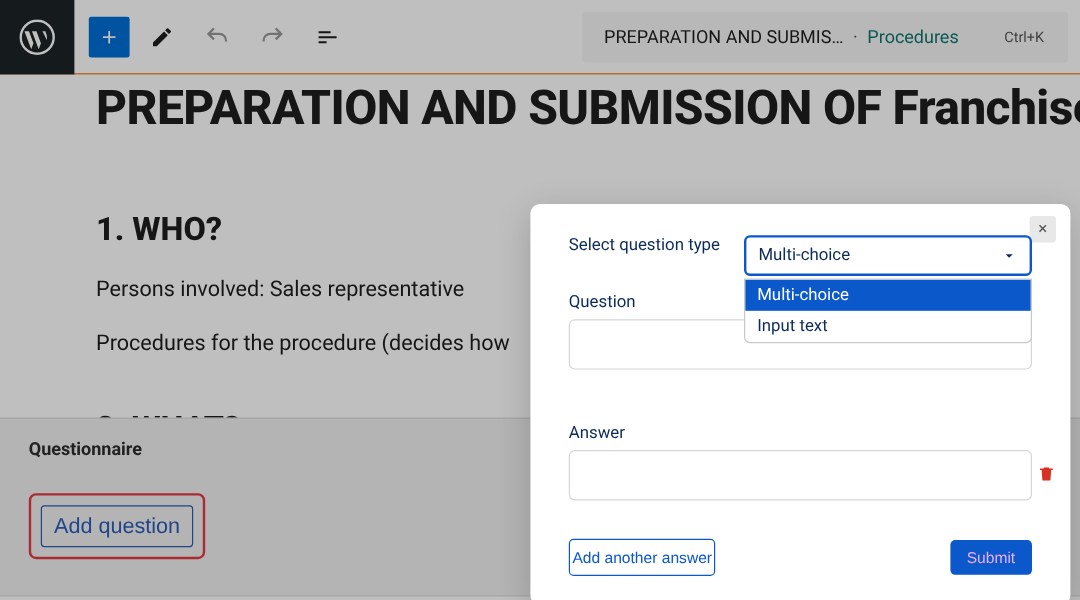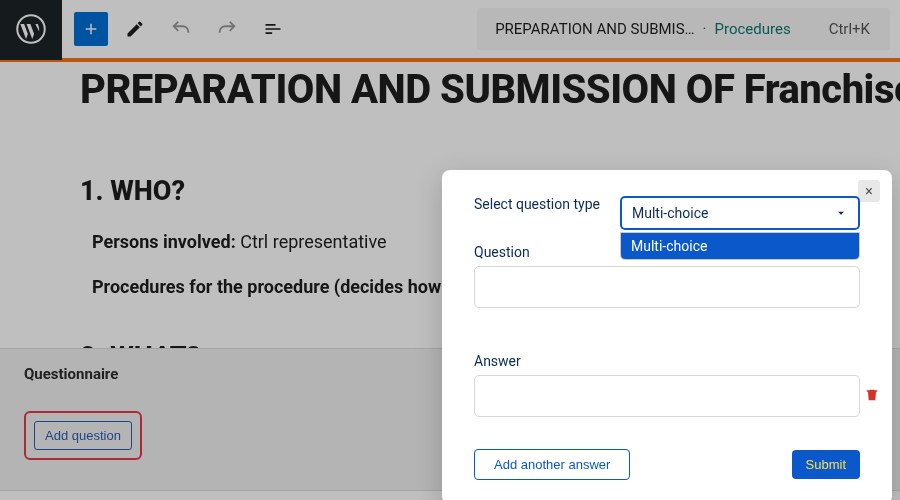--- a/index.html
+++ b/index.html
@@ -1,57 +1,57 @@
 <!DOCTYPE html>
 <html><head>
 <meta charset="utf-8">
 <style>
   * { box-sizing: border-box; margin: 0; padding: 0; }
   body { font-family: -apple-system, BlinkMacSystemFont, "Segoe UI", Roboto, sans-serif; width: 900px; height: 500px; overflow: hidden; position: relative; background: #fff; }
-  .topbar { height: 62px; display: flex; align-items: center; background: #fff; border-bottom: 4px solid #f97316; }
+  .topbar { height: 62px; display: flex; align-items: center; background: #fff; border-bottom: 1px solid #f97316; }
   .wp-logo { width: 62px; height: 62px; background: #1d2327; display: flex; align-items: center; justify-content: center; }
   .wp-logo svg { width: 30px; height: 30px; }
   .toolbar-left { display: flex; align-items: center; gap: 8px; padding: 0 12px; }
   .add-btn { width: 34px; height: 34px; background: #006fd6; border-radius: 2px; display: flex; align-items: center; justify-content: center; cursor: pointer; }
   .add-btn svg { fill: #fff; }
   .tb-icon { width: 38px; height: 38px; display: flex; align-items: center; justify-content: center; cursor: pointer; color: #1e1e1e; }
   .tb-icon.dim { color: #999; }
   .breadcrumb { margin-left: auto; display: flex; align-items: center; padding-right: 20px; font-size: 15px; color: #1e1e1e; gap: 8px; background: #f6f6f7; height: 42px; padding-left: 18px; border-radius: 3px; margin-right: 10px; }
   .bc-sep { color: #555; }
   .bc-category { color: #0f766e; }
-  .shortcut { color: #555; font-size: 15px; margin-left: 30px; }
+  .shortcut { color: #555; font-size: 12px; margin-left: 30px; }
   .content { padding: 0 80px; }
   .doc-title { font-size: 40px; font-weight: 800; color: #1e1e1e; margin-top: 4px; letter-spacing: -0.5px; white-space: nowrap; }
   .h1 { font-size: 27px; font-weight: 800; color: #1e1e1e; margin-top: 62px; }
   .para { font-size: 18px; color: #1e1e1e; margin-top: 24px; }
-  .bold { font-weight: 700; margin-left: 12px; }
+  .bold { font-weight: 400; }
   .h2 { font-size: 27px; font-weight: 800; color: #1e1e1e; margin-top: 44px; }
   .panel { position: absolute; left: 0; right: 0; top: 348px; background: #f0f0f1; border-top: 1px solid #ddd; border-bottom: 1px solid #ddd; padding: 16px 24px 30px 24px; }
   .panel-title { font-size: 15px; font-weight: 700; color: #2c2c2c; margin-bottom: 28px; }
   .red-box { border: 2px solid #e63946; border-radius: 6px; padding: 8px; display: inline-block; }
-  .add-q-btn { border: 1px solid #2b5cb7; color: #2b5cb7; background: #f0f0f1; padding: 6px 10px; font-size: 13px; border-radius: 3px; cursor: pointer; }
+  .add-q-btn { border: 1px solid #2b5cb7; color: #2b5cb7; background: #f0f0f1; padding: 6px 10px; font-size: 18px; border-radius: 3px; cursor: pointer; }
   .overlay { position: absolute; inset: 0; background: rgba(0,0,0,0.25); }
   .modal { position: absolute; left: 442px; top: 170px; width: 450px; background: #fff; border-radius: 8px; padding: 26px 32px 24px 32px; box-shadow: 0 8px 28px rgba(0,0,0,0.18); }
   .modal-close { position: absolute; top: 10px; right: 12px; width: 22px; height: 22px; border-radius: 3px; background: #e8e8e8; display: flex; align-items: center; justify-content: center; color: #555; font-size: 14px; cursor: pointer; }
   .form-row { display: flex; align-items: flex-start; gap: 16px; margin-bottom: 6px; }
   .form-row .label { font-size: 14px; color: #0b2b5a; flex: 0 0 130px; }
   .select { flex: 1; position: relative; }
   .select-box { border: 2px solid #0a58ca; border-radius: 5px; height: 34px; display: flex; align-items: center; padding: 0 10px; font-size: 14px; color: #0b2b5a; justify-content: space-between; cursor: pointer; }
   .select-box svg { width: 14px; height: 14px; }
   .dropdown { position: absolute; left: 0; right: 0; top: 36px; border: 1px solid #c9c9c9; background: #fff; border-radius: 0 0 5px 5px; overflow: hidden; z-index: 10; }
   .dd-item { padding: 5px 10px; font-size: 14px; color: #0b2b5a; cursor: pointer; }
   .dd-item.sel { background: #0a58ca; color: #fff; }
   .field-label { font-size: 14px; color: #0b2b5a; margin-top: 14px; margin-bottom: 6px; }
   .textarea { width: 100%; height: 42px; border: 1px solid #d6d6d6; border-radius: 5px; font-size: 13px; padding: 6px 8px; color: #333; resize: none; }
   .textarea.h2l { height: 42px; }
   .answer-wrap { position: relative; }
   .trash { position: absolute; right: -20px; top: 12px; color: #d93025; cursor: pointer; }
   .modal-actions { display: flex; justify-content: space-between; align-items: center; margin-top: 28px; }
-  .btn-outline { border: 1px solid #0a58ca; color: #0a58ca; background: #fff; padding: 7px 19px; font-size: 13px; border-radius: 4px; cursor: pointer; }
-  .btn-primary { border: none; background: #0a58ca; color: #fde047; padding: 7px 14px; font-size: 13px; border-radius: 4px; cursor: pointer; }
+  .btn-outline { border: 1px solid #0a58ca; color: #0a58ca; background: #fff; padding: 7px 2px; font-size: 13px; border-radius: 4px; cursor: pointer; }
+  .btn-primary { border: none; background: #0a58ca; color: #f0abfc; padding: 7px 14px; font-size: 13px; border-radius: 4px; cursor: pointer; }
 </style>
 </head>
 <body>
 
 <div class="topbar">
   <div class="wp-logo">
     <svg viewBox="0 0 24 24">
         <circle cx="12" cy="12" r="11" fill="none" stroke="#fff" stroke-width="1.6"></circle>
         <path d="M3.5 8h3l3 8-1.5 4L3.5 8zm5 0h3l3 8-1.5 4-4.5-12zm7 0l3 6v-2c0-2-1-3-1-4h-2z" fill="#fff"></path>
       </svg>
@@ -90,21 +90,21 @@
     <span class="bc-sep">·</span>
     <span class="bc-category">Procedures</span>
     <span class="shortcut">Ctrl+K</span>
   </div>
 </div>
 
 <div class="content">
   <div class="doc-title">PREPARATION AND SUBMISSION OF Franchise</div>
   <div class="h1">1. WHO?</div>
   <p class="para">
-    <span class="bold">Persons involved:</span><span> Ctrl representative</span>
+    <span class="bold">Persons involved:</span><span> Sales representative</span>
   </p>
   <p class="para">
     <span class="bold">Procedures for the procedure (decides how</span>
   </p>
   <div class="h2">2. WHAT?</div>
 </div>
 
 <div class="panel">
   <div class="panel-title">Questionnaire</div>
   <div class="red-box">
@@ -121,20 +121,21 @@
     <div class="label">Select question type</div>
     <div class="select">
       <div class="select-box">
         <span>Multi-choice</span>
         <svg viewBox="0 0 24 24" fill="#0b2b5a">
             <path d="M7 10l5 5 5-5z"></path>
           </svg>
       </div>
       <div class="dropdown">
         <div class="dd-item sel">Multi-choice</div>
+        <div class="dd-item">Input text</div>
       </div>
     </div>
   </div>
 
   <div class="field-label">Question</div>
   <textarea class="textarea" style=""></textarea>
 
   <div class="field-label" style="margin-top:41px">Answer</div>
   <div class="answer-wrap">
     <textarea class="textarea h2l" style=""></textarea>

